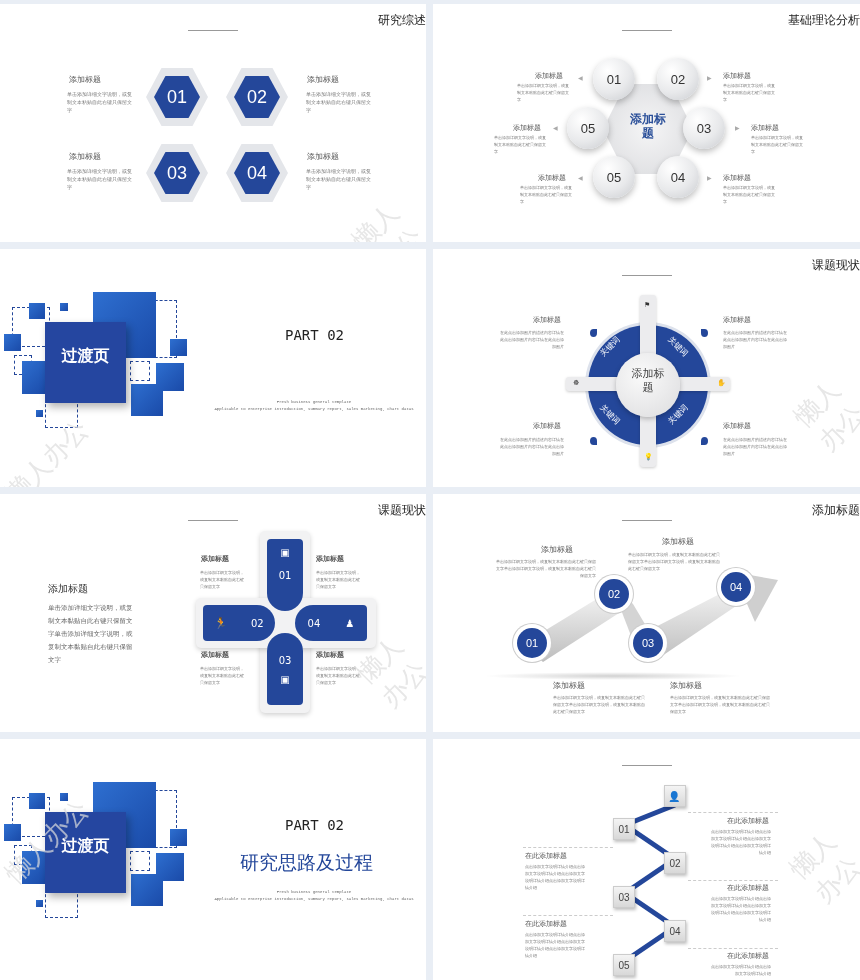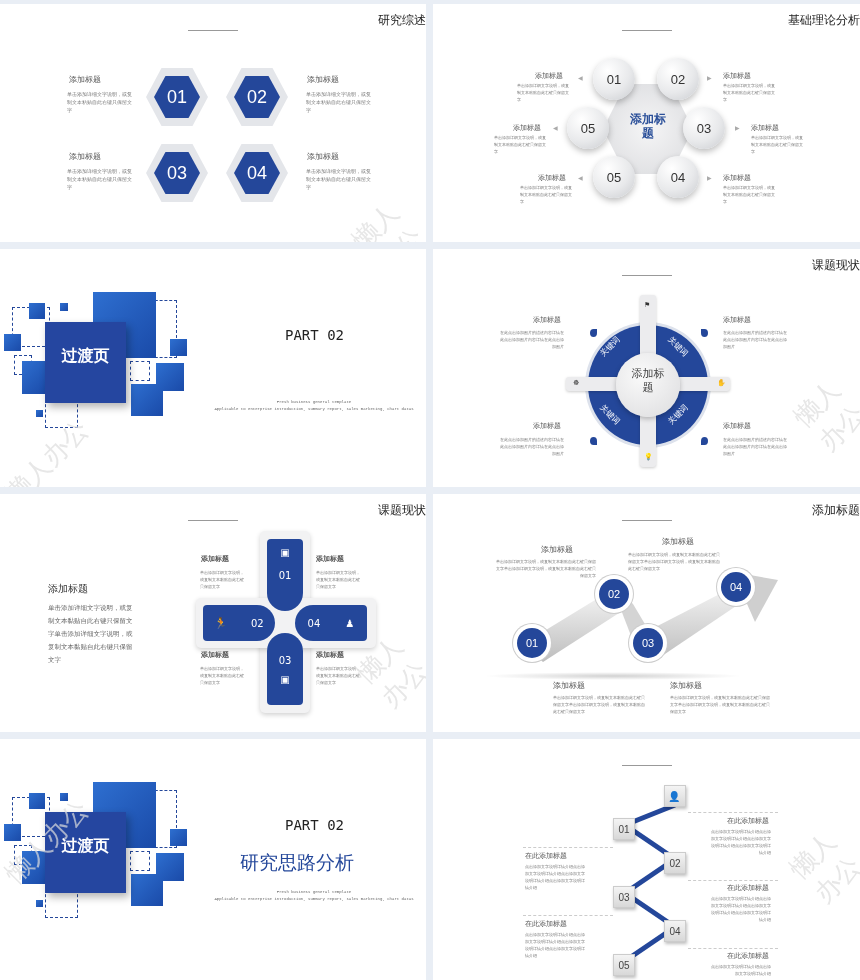--- a/index.html
+++ b/index.html
@@ -217,21 +217,21 @@
   <div class="sq" style="left:60px;top:54px;width:8px;height:8px"></div>
   <div class="sq" style="left:4px;top:85px;width:17px;height:17px"></div>
   <div class="sq" style="left:93px;top:43px;width:63px;height:66px"></div>
   <div class="sq" style="left:170px;top:90px;width:17px;height:17px"></div>
   <div class="sq" style="left:22px;top:112px;width:25px;height:33px"></div>
   <div class="sq" style="left:156px;top:114px;width:28px;height:28px"></div>
   <div class="sq" style="left:131px;top:135px;width:32px;height:32px"></div>
   <div class="sq" style="left:36px;top:161px;width:7px;height:7px"></div>
   <div style="position:absolute;left:45px;top:73px;width:81px;height:81px;background:#2546a0;box-shadow:3px 4px 8px rgba(0,0,0,.3);color:#fff;font-size:16px;font-weight:bold;display:flex;align-items:center;justify-content:center;padding-bottom:12px">过渡页</div>
   <div class="part" style="left:285px;top:78px">PART 02</div>
-  <div class="bigt" style="left:240px;top:111px">研究思路分析</div>
+  <div class="bigt" style="left:240px;top:111px">研究思路及过程</div>
   <div class="tiny" style="left:214px;top:151px">Fresh business general template</div>
   <div class="tiny" style="left:214px;top:158px">Applicable to enterprise introduction, summary report, sales marketing, chart datas</div>
   <div class="wm" style="left:-5px;top:85px">懒人办公</div>
 </div>
 
 <div class="slide s8">
   <div class="sline"></div>
   <svg style="position:absolute;left:170px;top:50px" width="100" height="190">
     <g stroke="#24479a" stroke-width="5" fill="none">
       <line x1="72" y1="16" x2="22" y2="36"></line>

